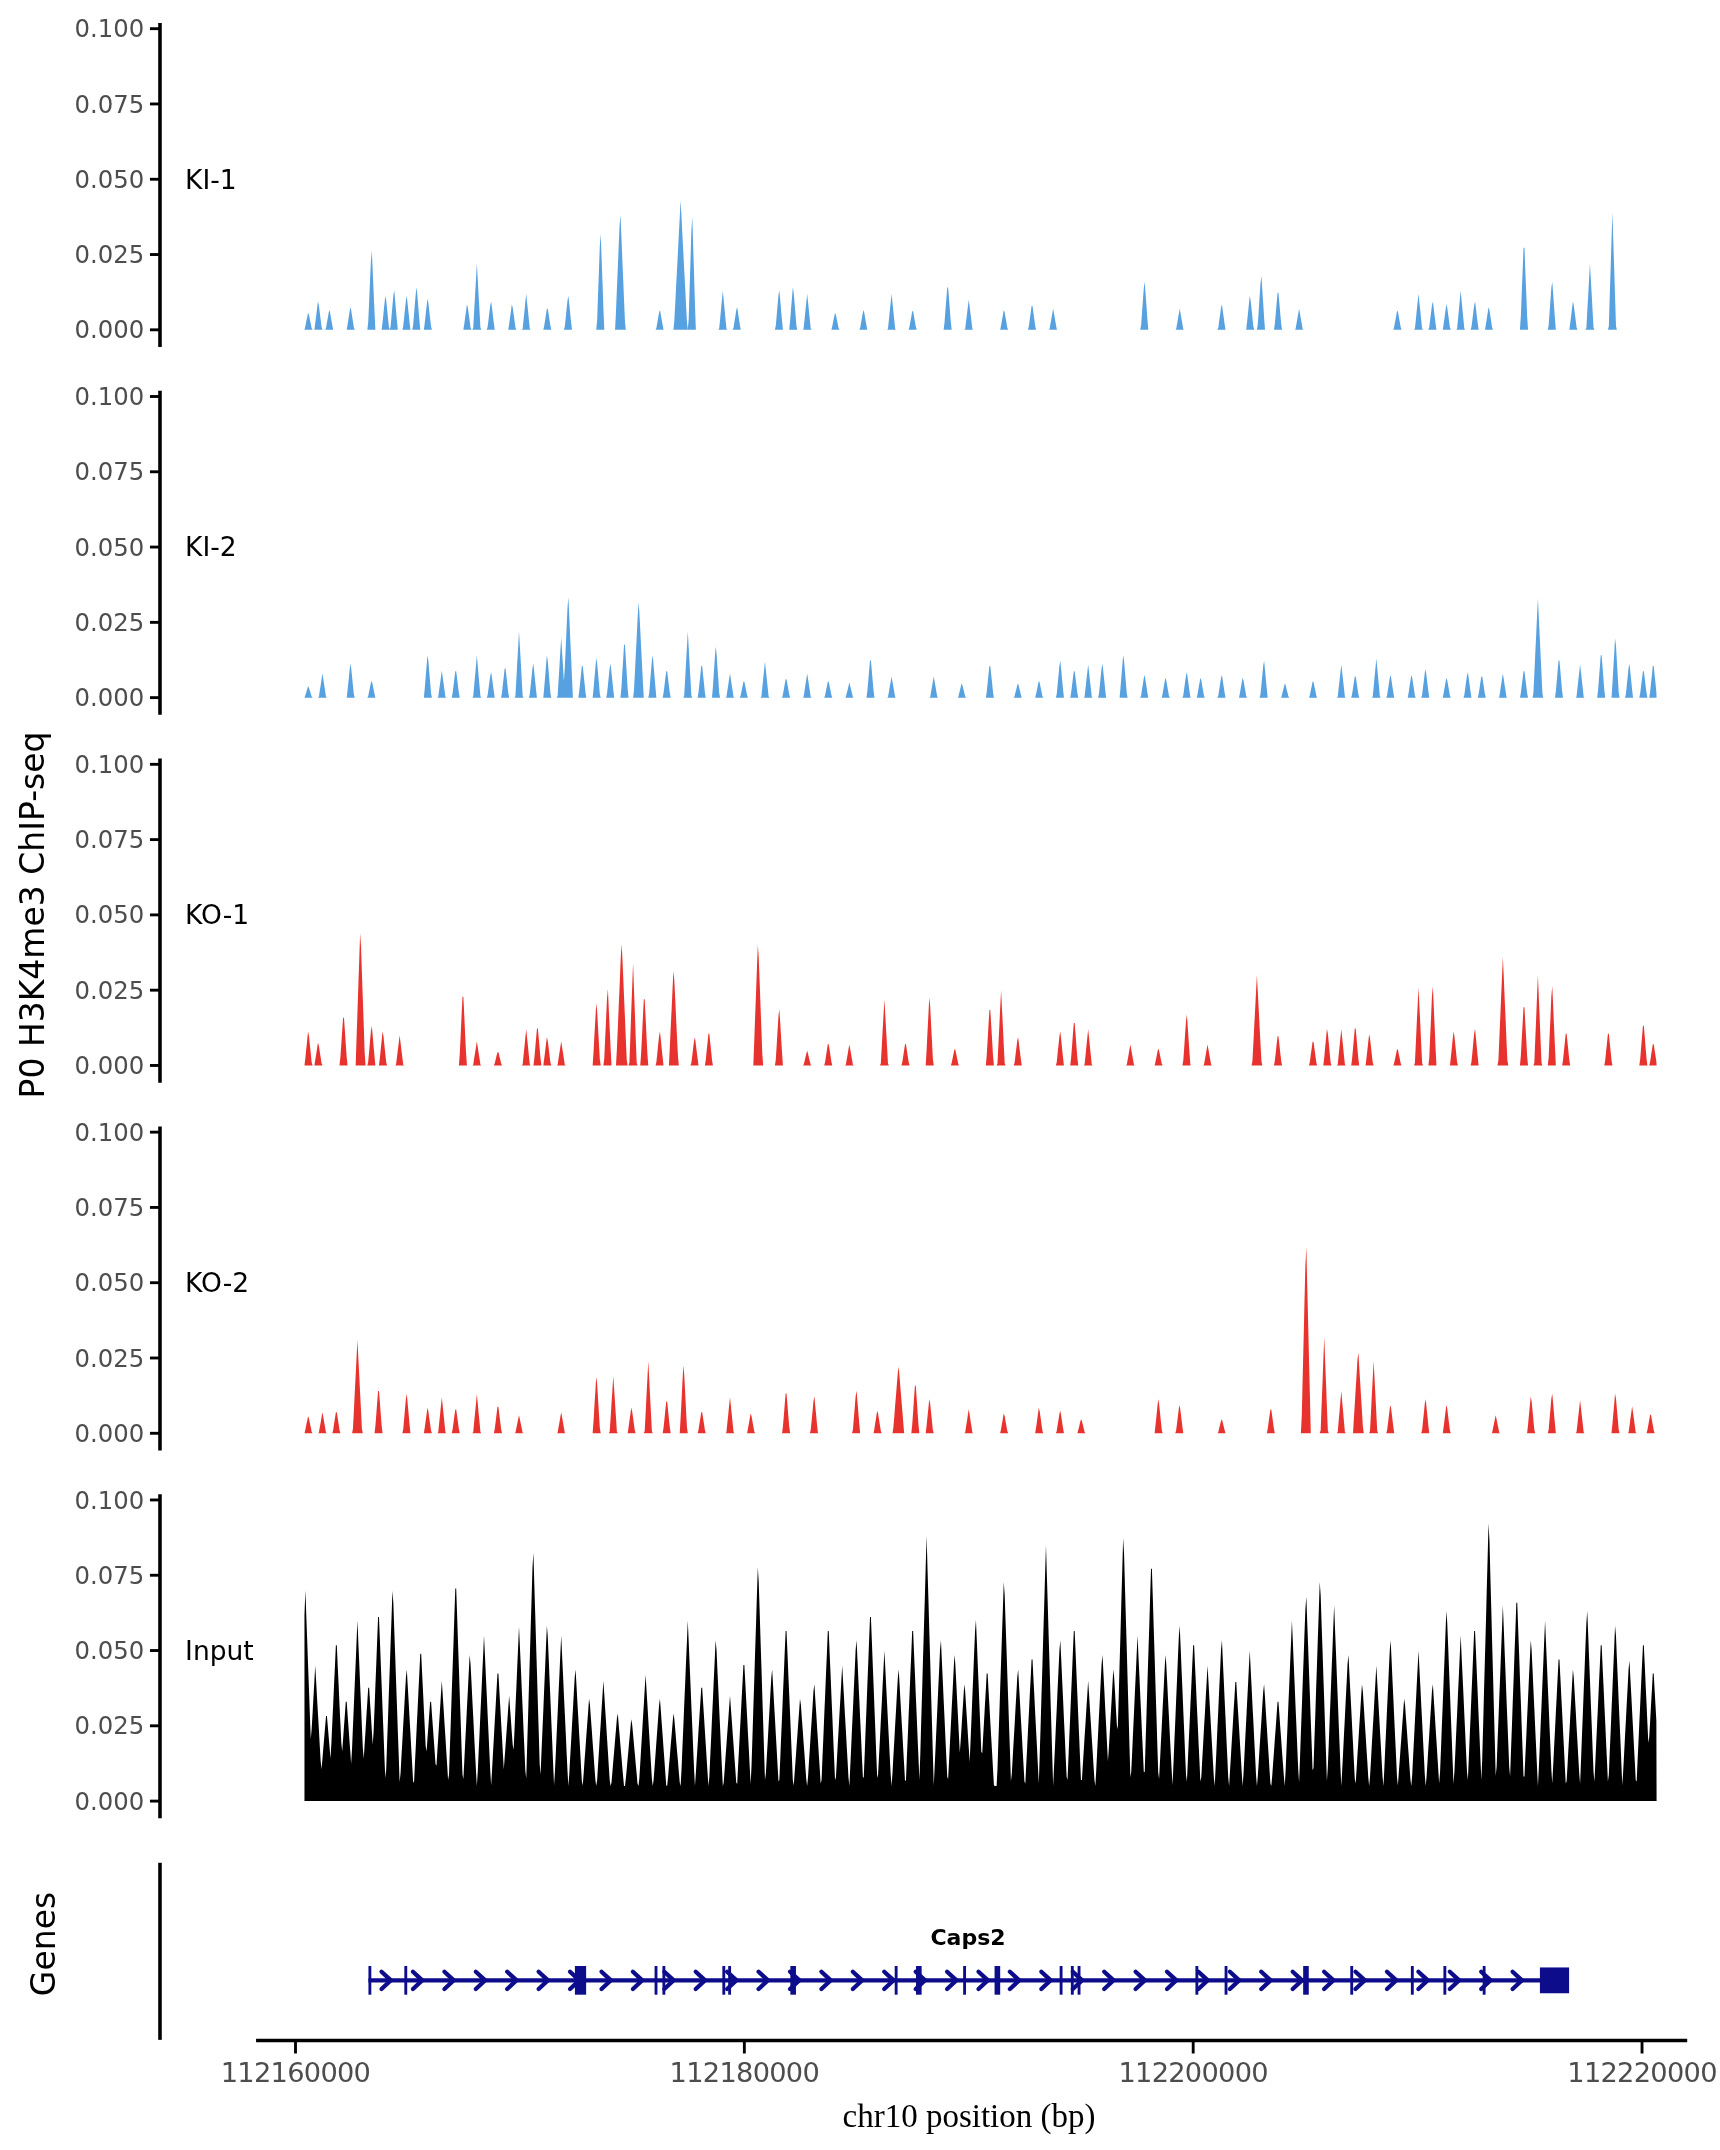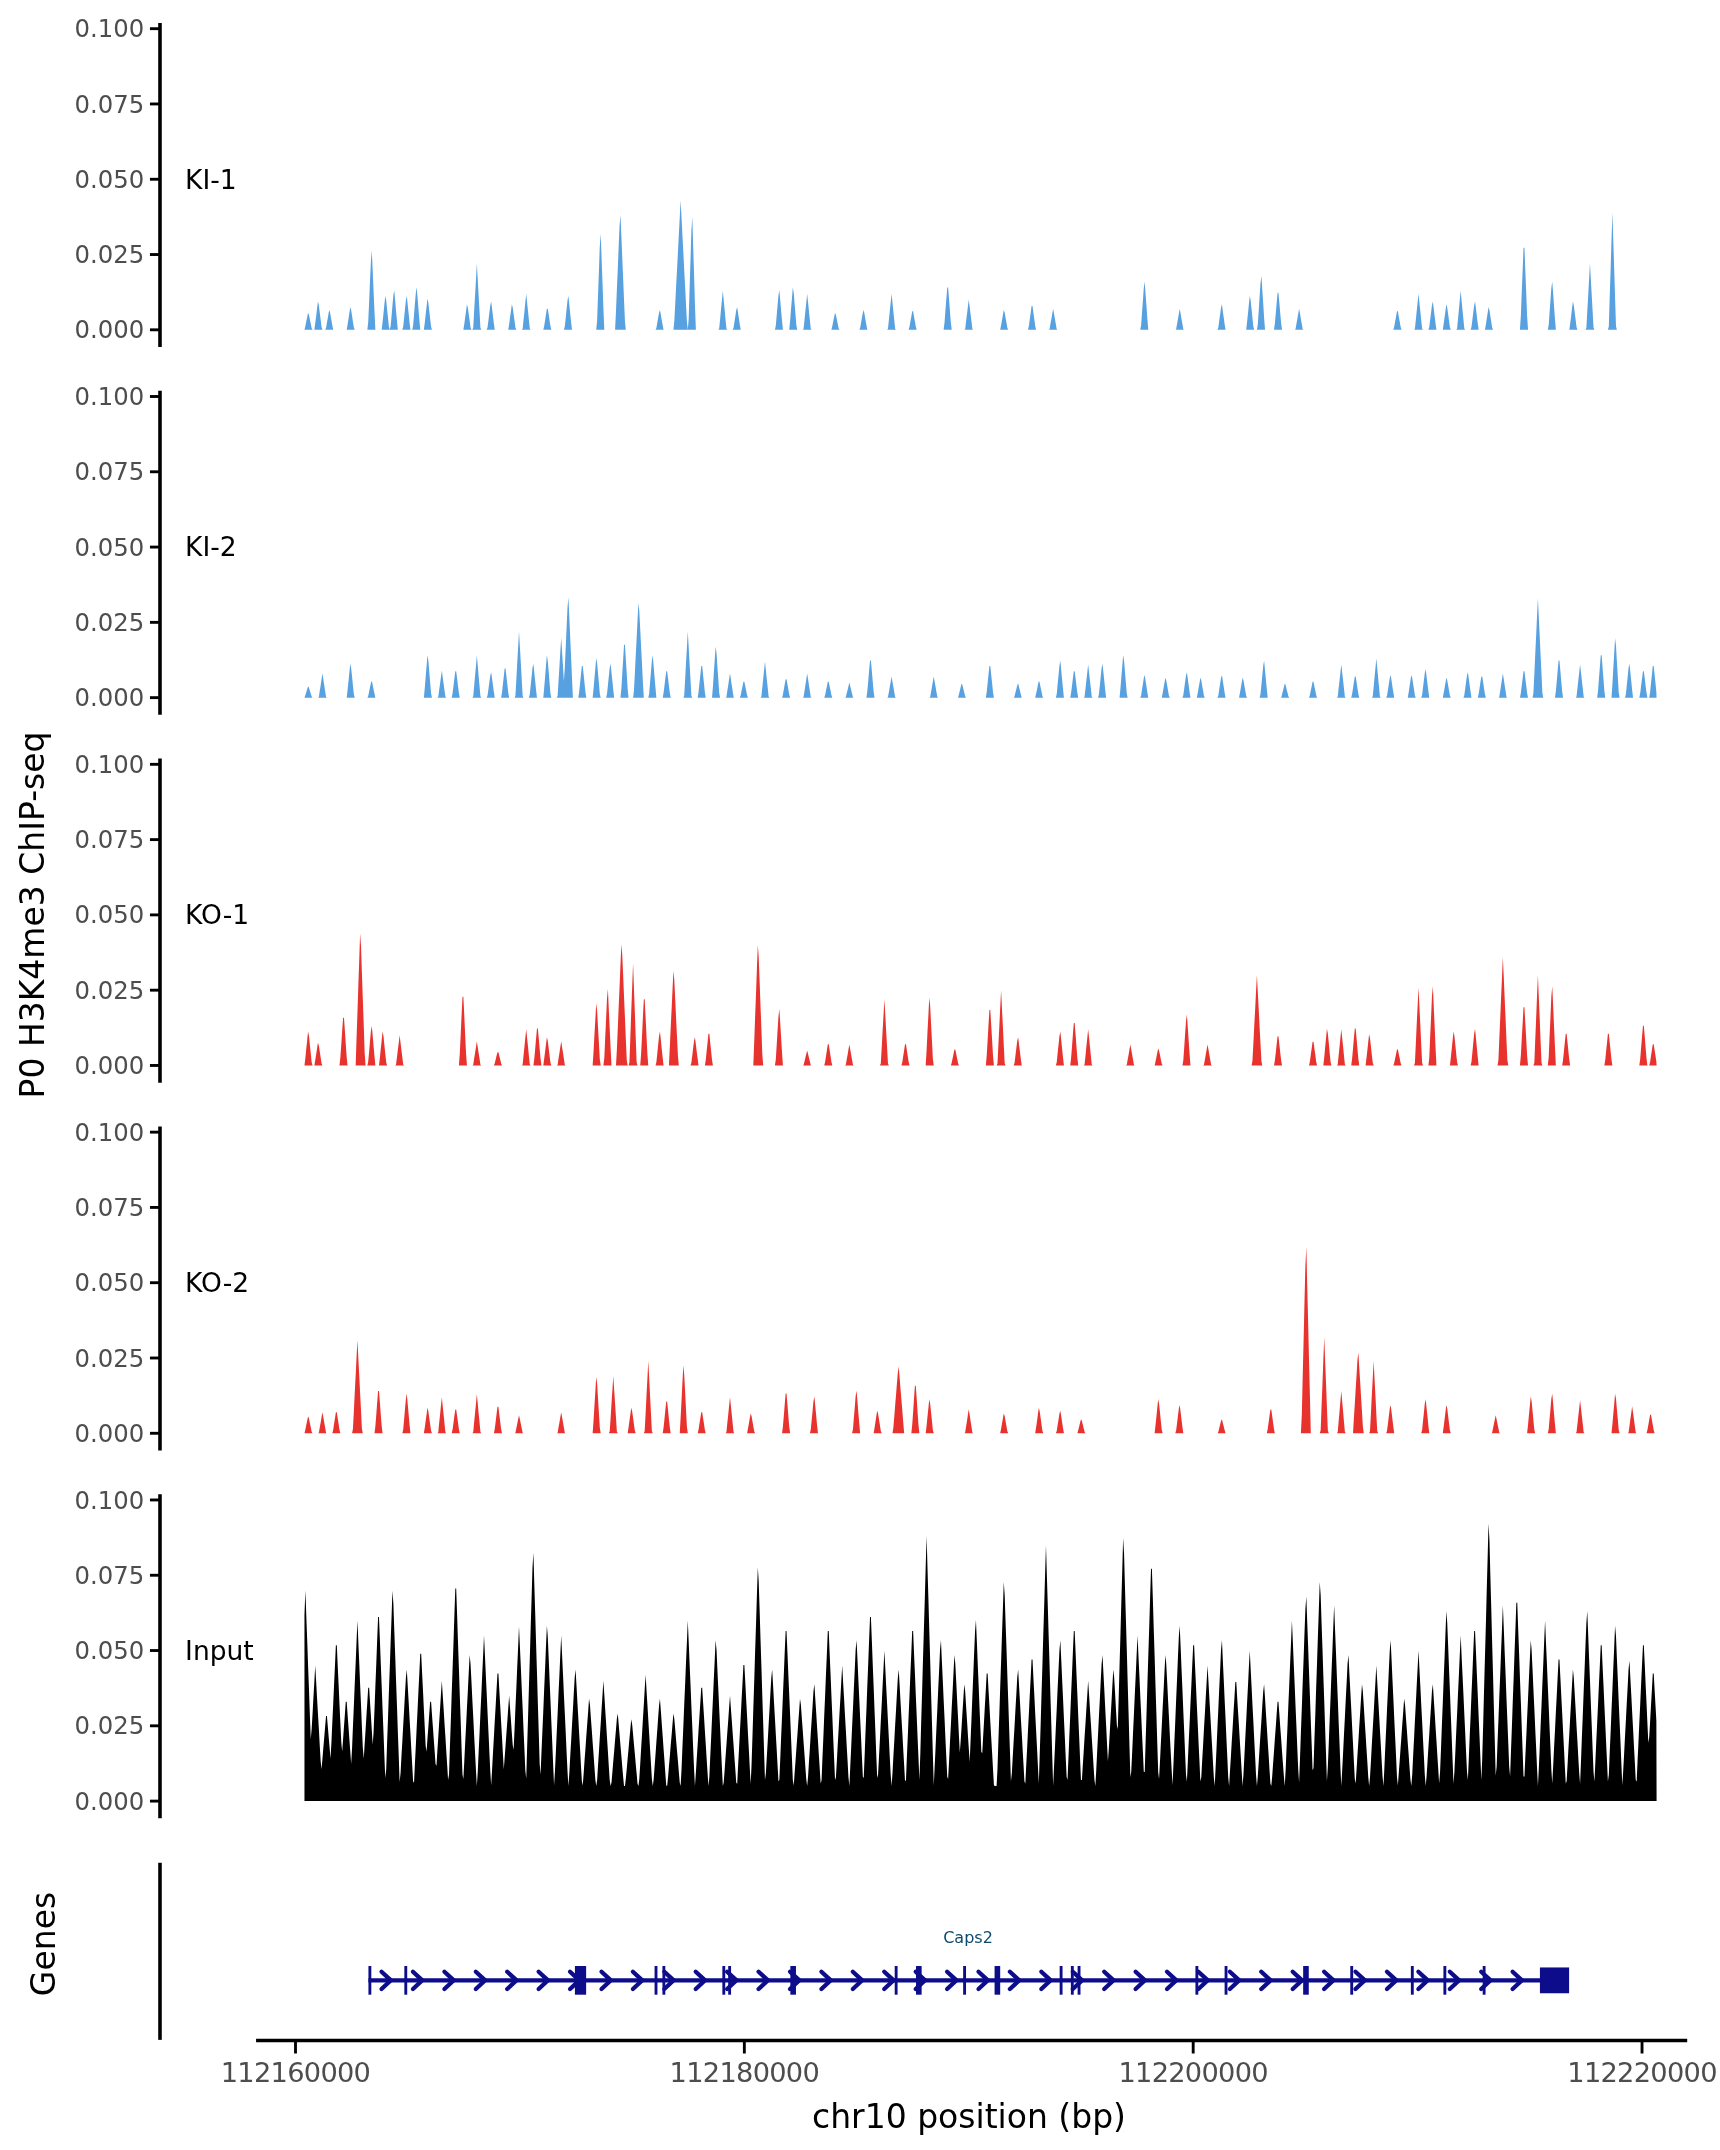--- a/index.html
+++ b/index.html
@@ -1,23 +1,23 @@
 <!DOCTYPE html>
 <html style="font-size:11.5px"><head>
 <meta charset="utf-8">
 <style>
   html,body{margin:0;padding:0;background:#ffffff;}
   #figure{position:relative;width:1721px;height:2151px;background:#ffffff;
           font-family:"DejaVu Sans","Liberation Sans",sans-serif;overflow:hidden;}
   #plot-svg{position:absolute;left:0;top:0;}
   .axis-title{position:absolute;color:#000;font-size:33px;white-space:nowrap;}
   .vlabel{transform:translate(-50%,-50%) rotate(-90deg);}
-  .hlabel{transform:translate(-50%,-50%);}
-  .gene-label{position:absolute;color:#0c4a6e;font-size:16px;white-space:nowrap;
-              transform:translate(-50%,-50%);}
+  .hlabel{transform:translate(-50%,-50%);font-family:Liberation Serif, serif;}
+  .gene-label{position:absolute;color:#000000;font-size:22px;white-space:nowrap;
+              transform:translate(-50%,-50%);font-weight:bold;}
 </style>
 </head>
 <body>
 
 <div id="figure">
   <svg id="plot-svg" width="1721" height="2151" viewBox="0 0 2400 3000">
       <line x1="223" y1="32" x2="223" y2="484" stroke="#000000" stroke-width="5"></line>
       <line x1="209" y1="460" x2="223" y2="460" stroke="#000000" stroke-width="4"></line>
       <text x="201" y="472" text-anchor="end" font-size="34" fill="#4d4d4d">0.000</text>
       <line x1="209" y1="355" x2="223" y2="355" stroke="#000000" stroke-width="4"></line>

